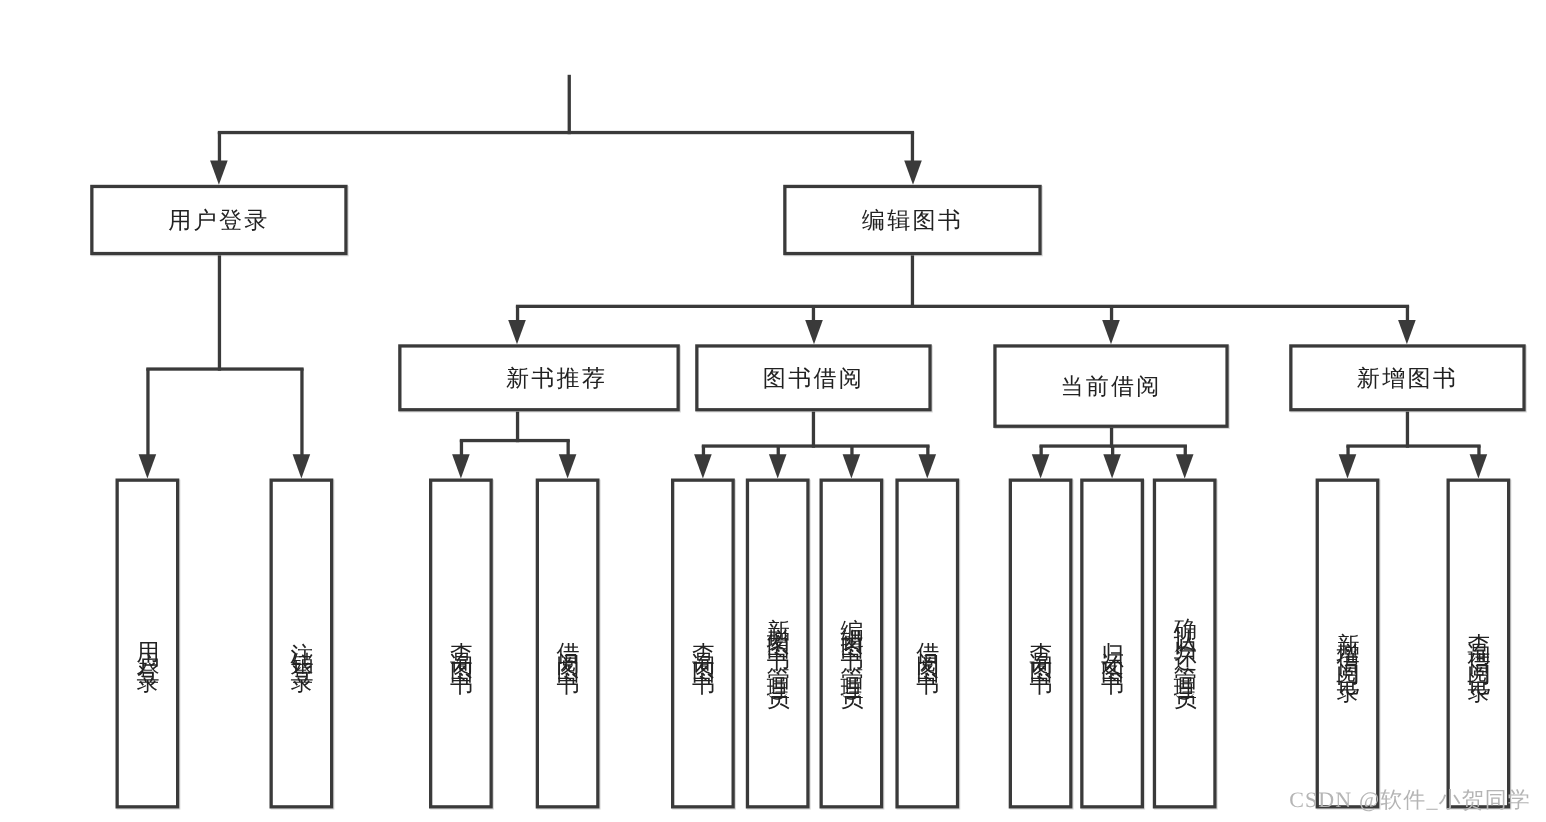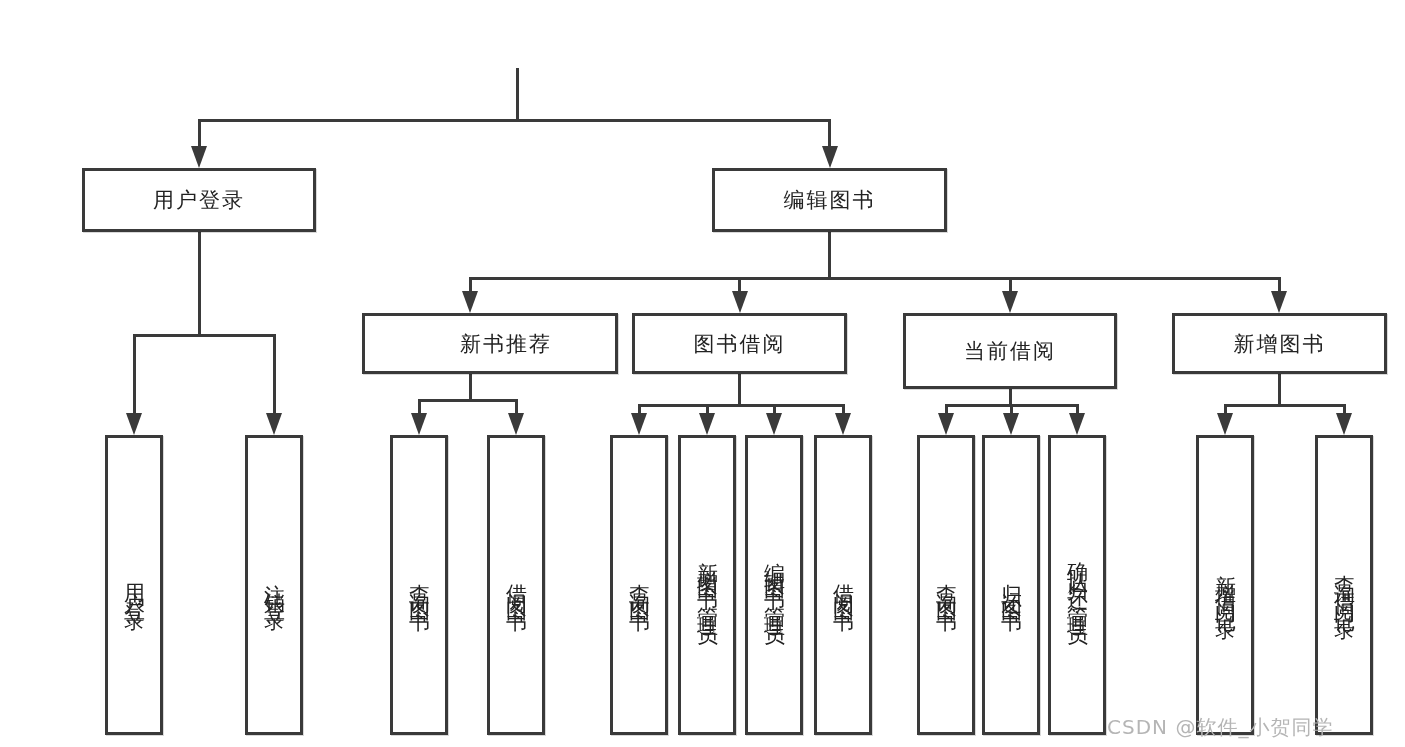--- a/index.html
+++ b/index.html
@@ -48,27 +48,28 @@
   .arrowhead {
     position: absolute;
     width: 0;
     height: 0;
     border-left: 8px solid transparent;
     border-right: 8px solid transparent;
     border-top: 22px solid var(--line);
   }
   .watermark {
     position: absolute;
-    left: 1107px;
+    left: 1172px;
     top: 714px;
     font-size: 20px;
     letter-spacing: 1px;
     color: var(--wm);
     z-index: 5;
     white-space: nowrap;
+    font-family: Liberation Serif, serif;
   }
 </style>
 </head>
 <body>
 
 <div class="canvas">
 
   <div id="connectors" style="position:absolute;inset:0;">
       <div class="vline" style="left: 516px; top: 68px; width: 3px; height: 53.5px;"></div>
       <div class="vline" style="left: 197.5px; top: 232px; width: 3px; height: 104.5px;"></div>

